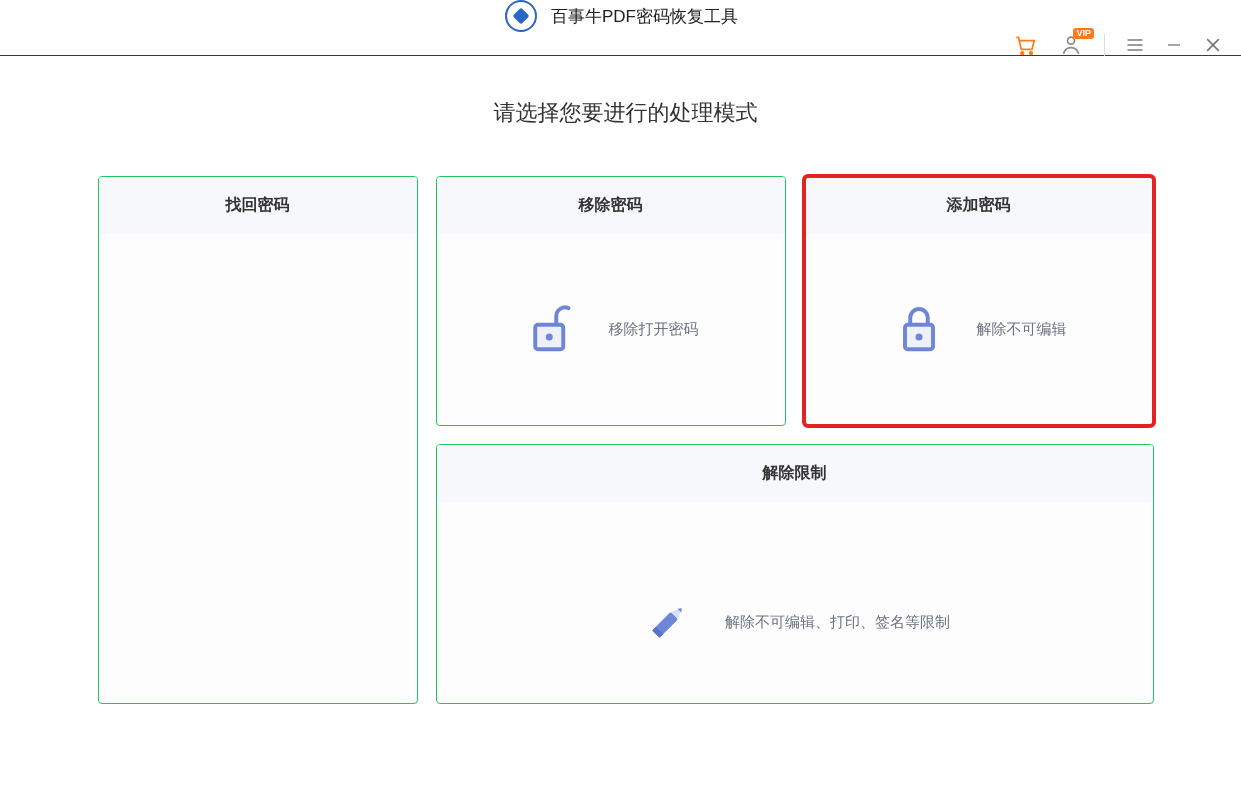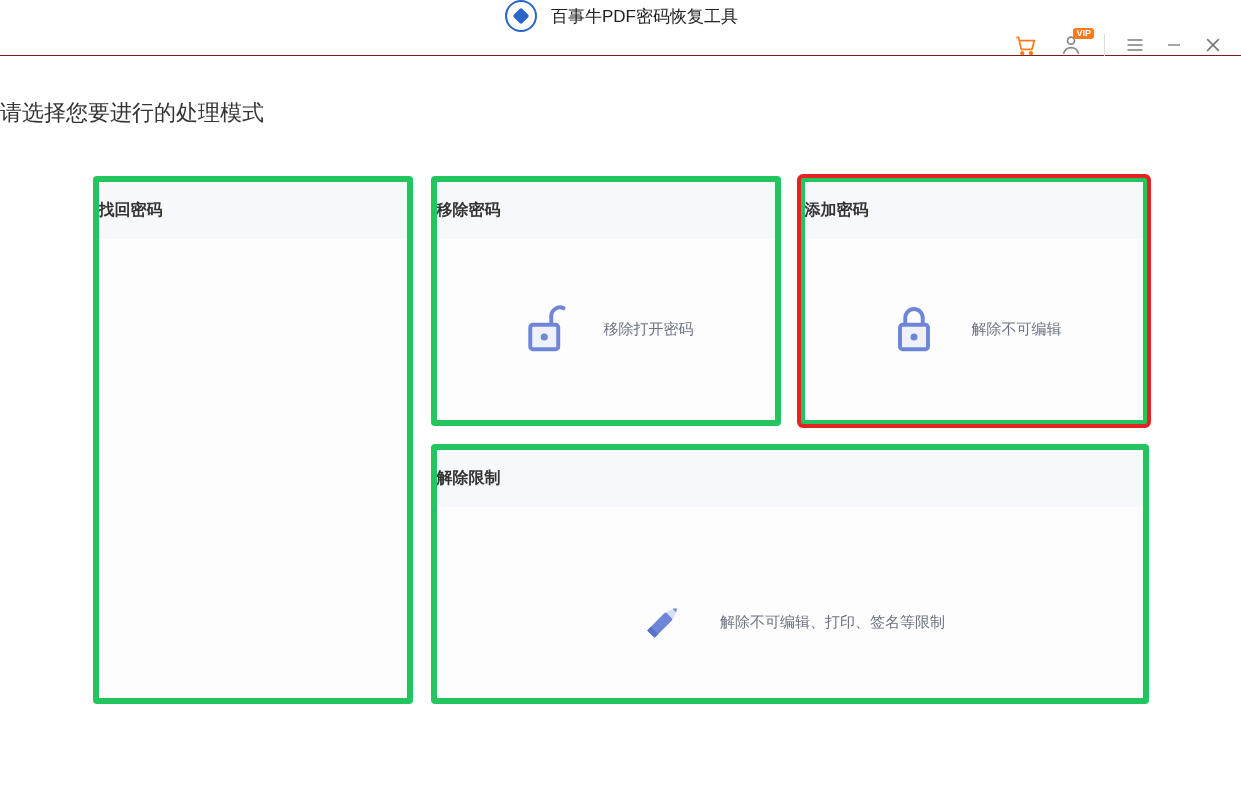--- a/index.html
+++ b/index.html
@@ -48,33 +48,33 @@
     color: #fff;
     font-size: 9px;
     font-weight: bold;
     padding: 0 3px;
     border-radius: 3px;
     line-height: 11px;
   }
   .sep { width: 1px; height: 22px; background: #ddd; }
   .close-btn { font-size: 22px; color: #777; font-weight: 300; }
   
-  .main { padding: 42px 0 8px 0; text-align: left; }
+  .main { padding: 42px 0 8px 0; text-align: center; margin-left: 10px; }
   .heading { font-size: 22px; color: #333; font-weight: 500; margin-bottom: 48px; }
   
   .grid {
     display: grid;
     grid-template-columns: 320px 350px 350px;
     grid-template-rows: 250px 260px;
     gap: 18px;
     justify-content: center;
   }
   .card {
     background: #fdfdfe;
-    border: 6px solid #22c55e;
+    border: 1px solid #22c55e;
     border-radius: 4px;
     display: flex;
     flex-direction: column;
     cursor: pointer;
     overflow: hidden;
   }
   .card-header {
     background: #f7f8fb;
     padding: 18px 0;
     font-size: 16px;

